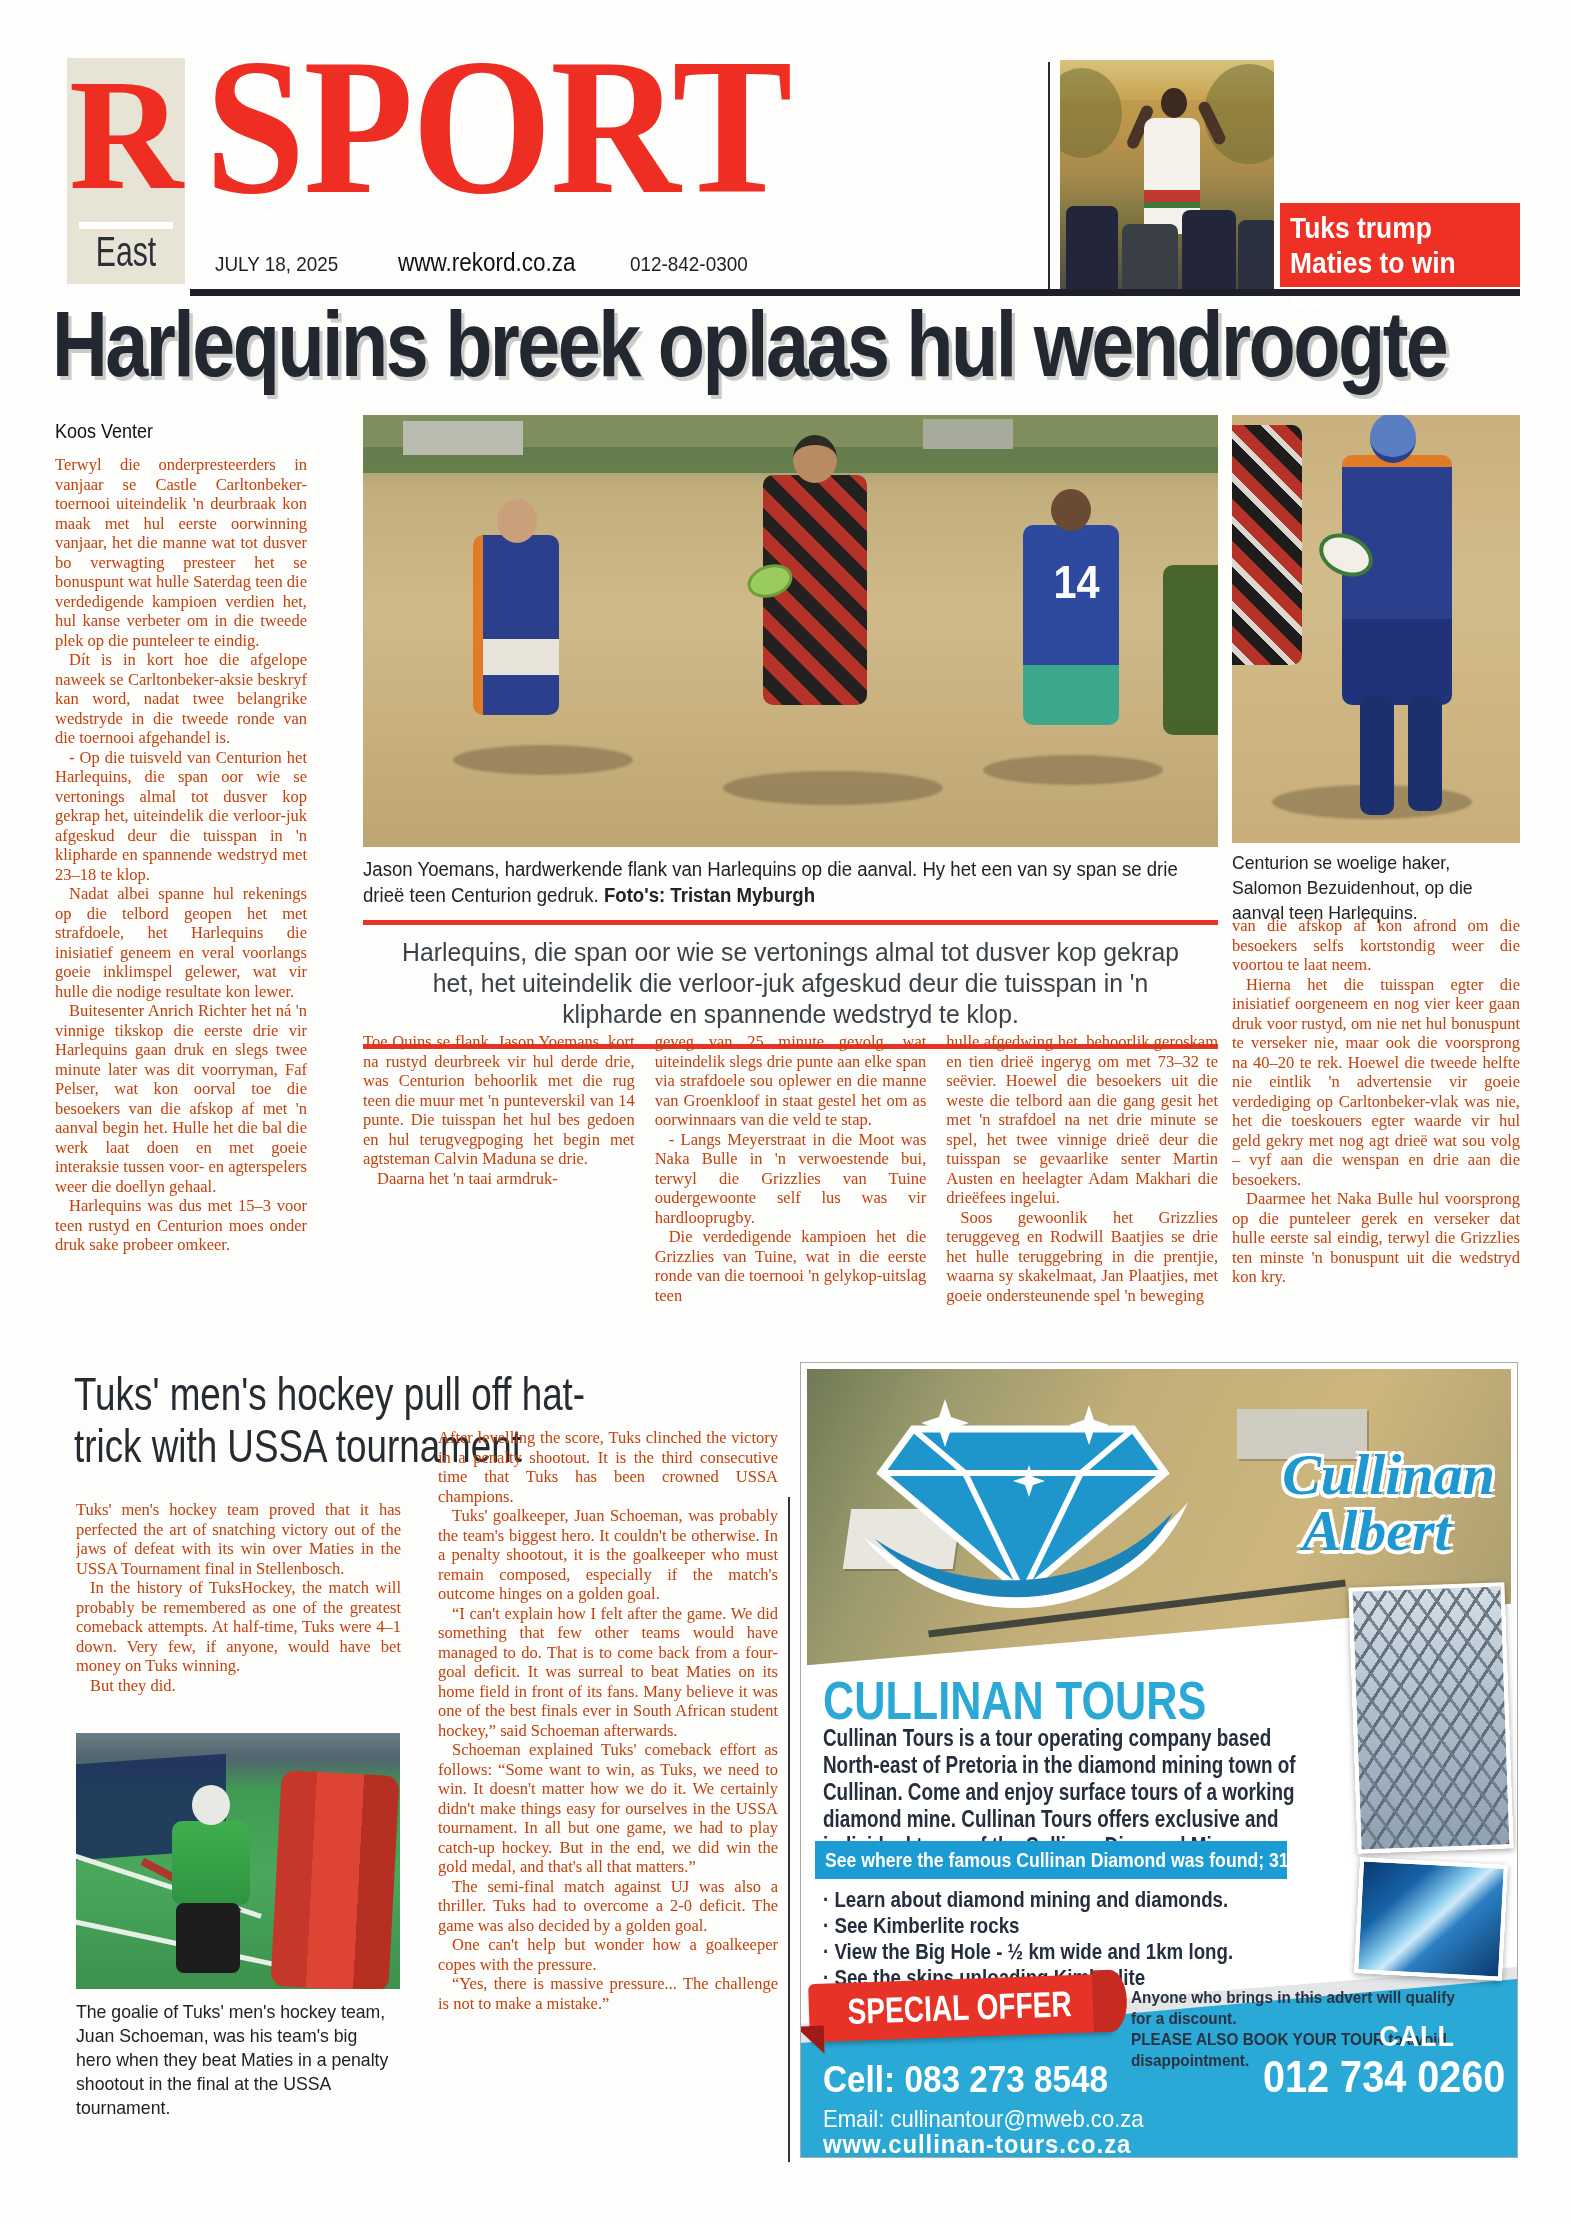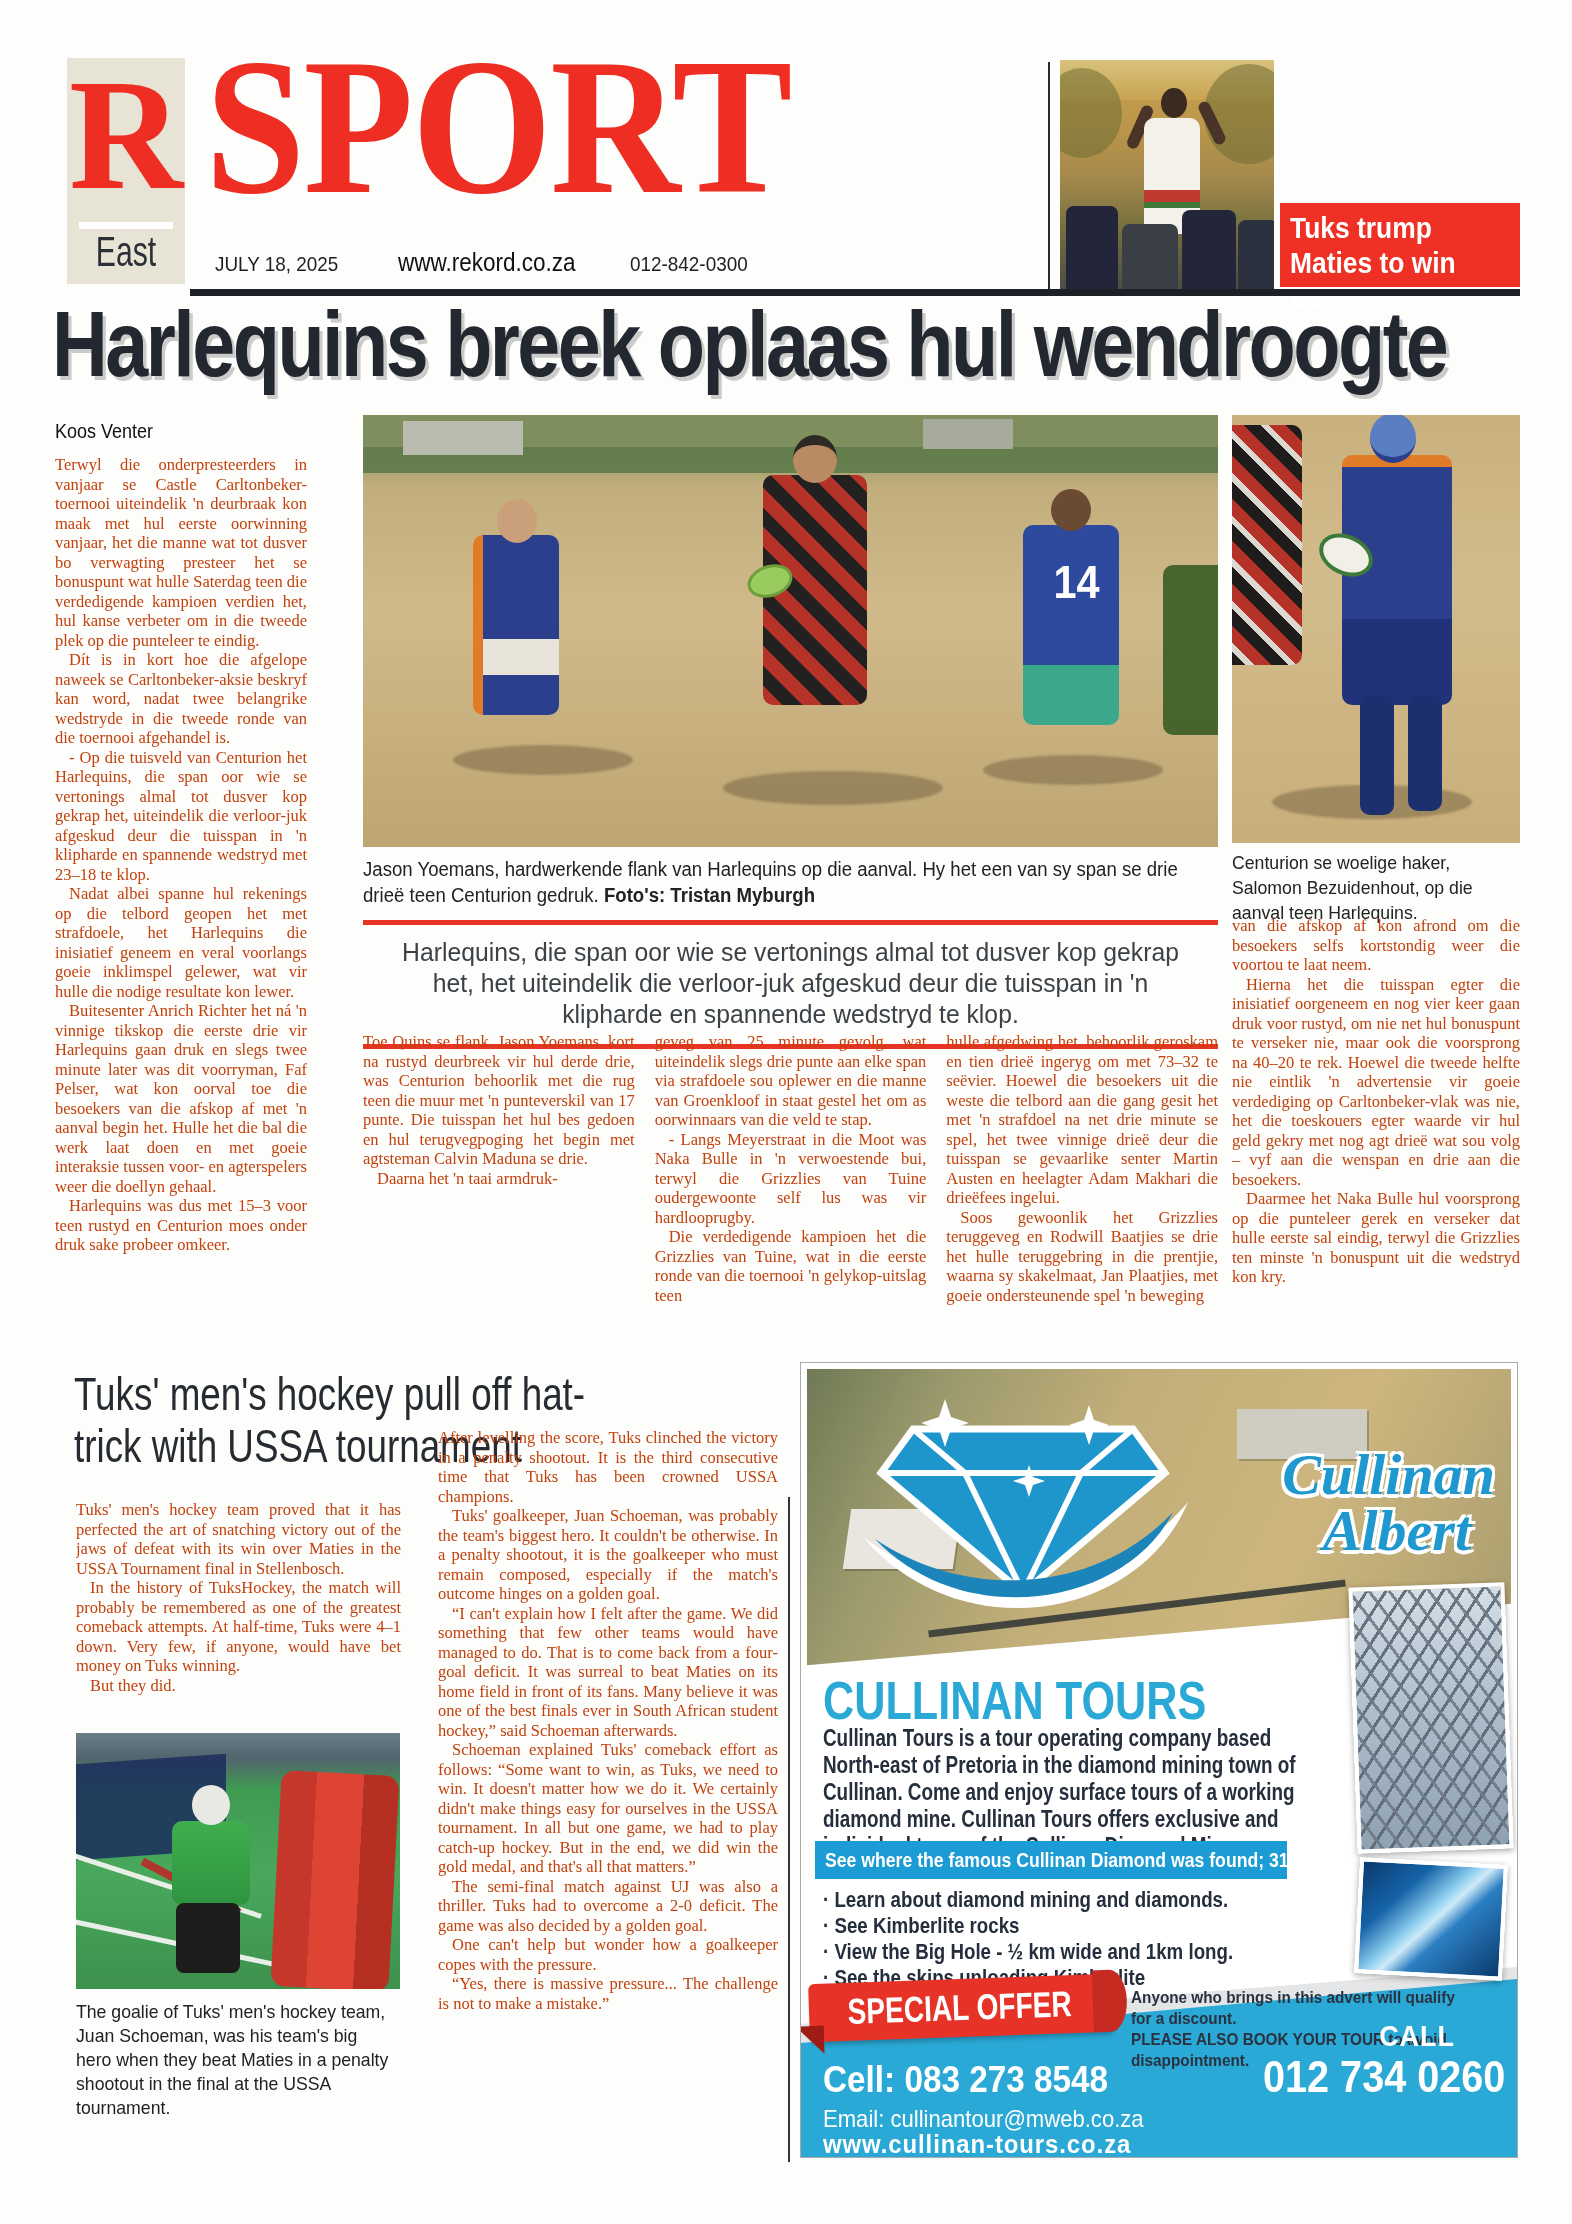--- a/index.html
+++ b/index.html
@@ -102,21 +102,21 @@
 
   
   .ad { position:absolute; left:800px; top:1362px; width:718px; height:796px; background:#fff; border:1px solid #a9a9a9; overflow:hidden; }
   .ad-photo { position:absolute; left:6px; top:6px; width:704px; height:300px; overflow:hidden;
       background:linear-gradient(115deg,#6f7a55 0%,#9c9a6d 18%,#c2ae79 40%,#cdb67e 68%,#a99c6f 100%); }
   .ad-shed { position:absolute; background:#e8e6df; box-shadow:2px 2px 0 rgba(0,0,0,.2); }
   .ad-conveyor { position:absolute; height:7px; background:#44453c; }
   .ad-slash-white { position:absolute; left:-20px; bottom:-34px; width:780px; height:70px; background:#ffffff; transform:rotate(-5deg); }
   .ad-slash-blue { position:absolute; left:-20px; bottom:-64px; width:780px; height:52px; background:#2aa9d6; transform:rotate(-5deg); }
   .ad-logo-svg { position:absolute; left:46px; top:18px; }
-  .ad-logo-text { position:absolute; right:16px; top:78px; text-align:right;
+  .ad-logo-text { position:absolute; right:16px; top:78px; text-align:center;
       font:italic bold 58px/56px "Liberation Serif", serif; color:#1f97cf;
       text-shadow:-3px -3px 0 #fff, 3px -3px 0 #fff, -3px 3px 0 #fff, 3px 3px 0 #fff, 0 4px 0 #fff;margin-left:41px; }
   .ad-heading { position:absolute; left:22px; top:310px; font:bold 54px/1 "Liberation Sans", sans-serif;
                 color:#2aa9d6; transform:scaleX(.8); transform-origin:0 0; white-space:nowrap; }
   .ad-body { position:absolute; left:22px; top:362px; width:580px; font:bold 23px/27px "Liberation Sans", sans-serif;
              color:#252e3d; transform:scaleX(.82); transform-origin:0 0; }
   .ad-strip { position:absolute; left:14px; top:478px; width:472px; background:#1c9cd4; padding:7px 10px; }
   .ad-strip-inner { font:bold 21px "Liberation Sans", sans-serif; color:#fff; white-space:nowrap;
                     transform:scaleX(.84); transform-origin:0 0; }
   .ad-bullets { position:absolute; left:22px; top:524px; width:600px; font:bold 22px/26px "Liberation Sans", sans-serif;
@@ -241,21 +241,21 @@
     <b>Foto's: Tristan Myburgh</b>
   </div>
   <div class="right-caption caption">Centurion se woelige haker, Salomon Bezuidenhout, op die aanval teen Harlequins.</div>
 
   <div class="pullquote">
     <div class="pullquote-inner">Harlequins, die span oor wie se vertonings almal tot dusver kop gekrap het, het uiteindelik die verloor-juk afgeskud deur die tuisspan in 'n klipharde en spannende wedstryd te klop.</div>
   </div>
 
   <div class="cols3 serifcol">
     <div>
-      <div class="p">Toe Quins se flank, Jason Yoemans, kort na rustyd deurbreek vir hul derde drie, was Centurion behoorlik met die rug teen die muur met 'n punteverskil van 17 punte. Die tuisspan het hul bes gedoen en hul terugvegpoging het begin met agtsteman Calvin Maduna se drie.</div>
+      <div class="p">Toe Quins se flank, Jason Yoemans, kort na rustyd deurbreek vir hul derde drie, was Centurion behoorlik met die rug teen die muur met 'n punteverskil van 14 punte. Die tuisspan het hul bes gedoen en hul terugvegpoging het begin met agtsteman Calvin Maduna se drie.</div>
       <div class="p">Daarna het 'n taai armdruk-</div>
     </div>
     <div>
       <div class="p">geveg van 25 minute gevolg, wat uiteindelik slegs drie punte aan elke span via strafdoele sou oplewer en die manne van Groenkloof in staat gestel het om as oorwinnaars van die veld te stap.</div>
       <div class="p">- Langs Meyerstraat in die Moot was Naka Bulle in 'n verwoestende bui, terwyl die Grizzlies van Tuine oudergewoonte self lus was vir hardlooprugby.</div>
       <div class="p">Die verdedigende kampioen het die Grizzlies van Tuine, wat in die eerste ronde van die toernooi 'n gelykop-uitslag teen</div>
     </div>
     <div>
       <div class="p">hulle afgedwing het, behoorlik geroskam en tien drieë ingeryg om met 73–32 te seëvier. Hoewel die besoekers uit die weste die telbord aan die gang gesit het met 'n strafdoel na net drie minute se spel, het twee vinnige drieë deur die tuisspan se gevaarlike senter Martin Austen en heelagter Adam Makhari die drieëfees ingelui.</div>
       <div class="p">Soos gewoonlik het Grizzlies teruggeveg en Rodwill Baatjies se drie het hulle teruggebring in die prentjie, waarna sy skakelmaat, Jan Plaatjies, met goeie ondersteunende spel 'n beweging</div>

